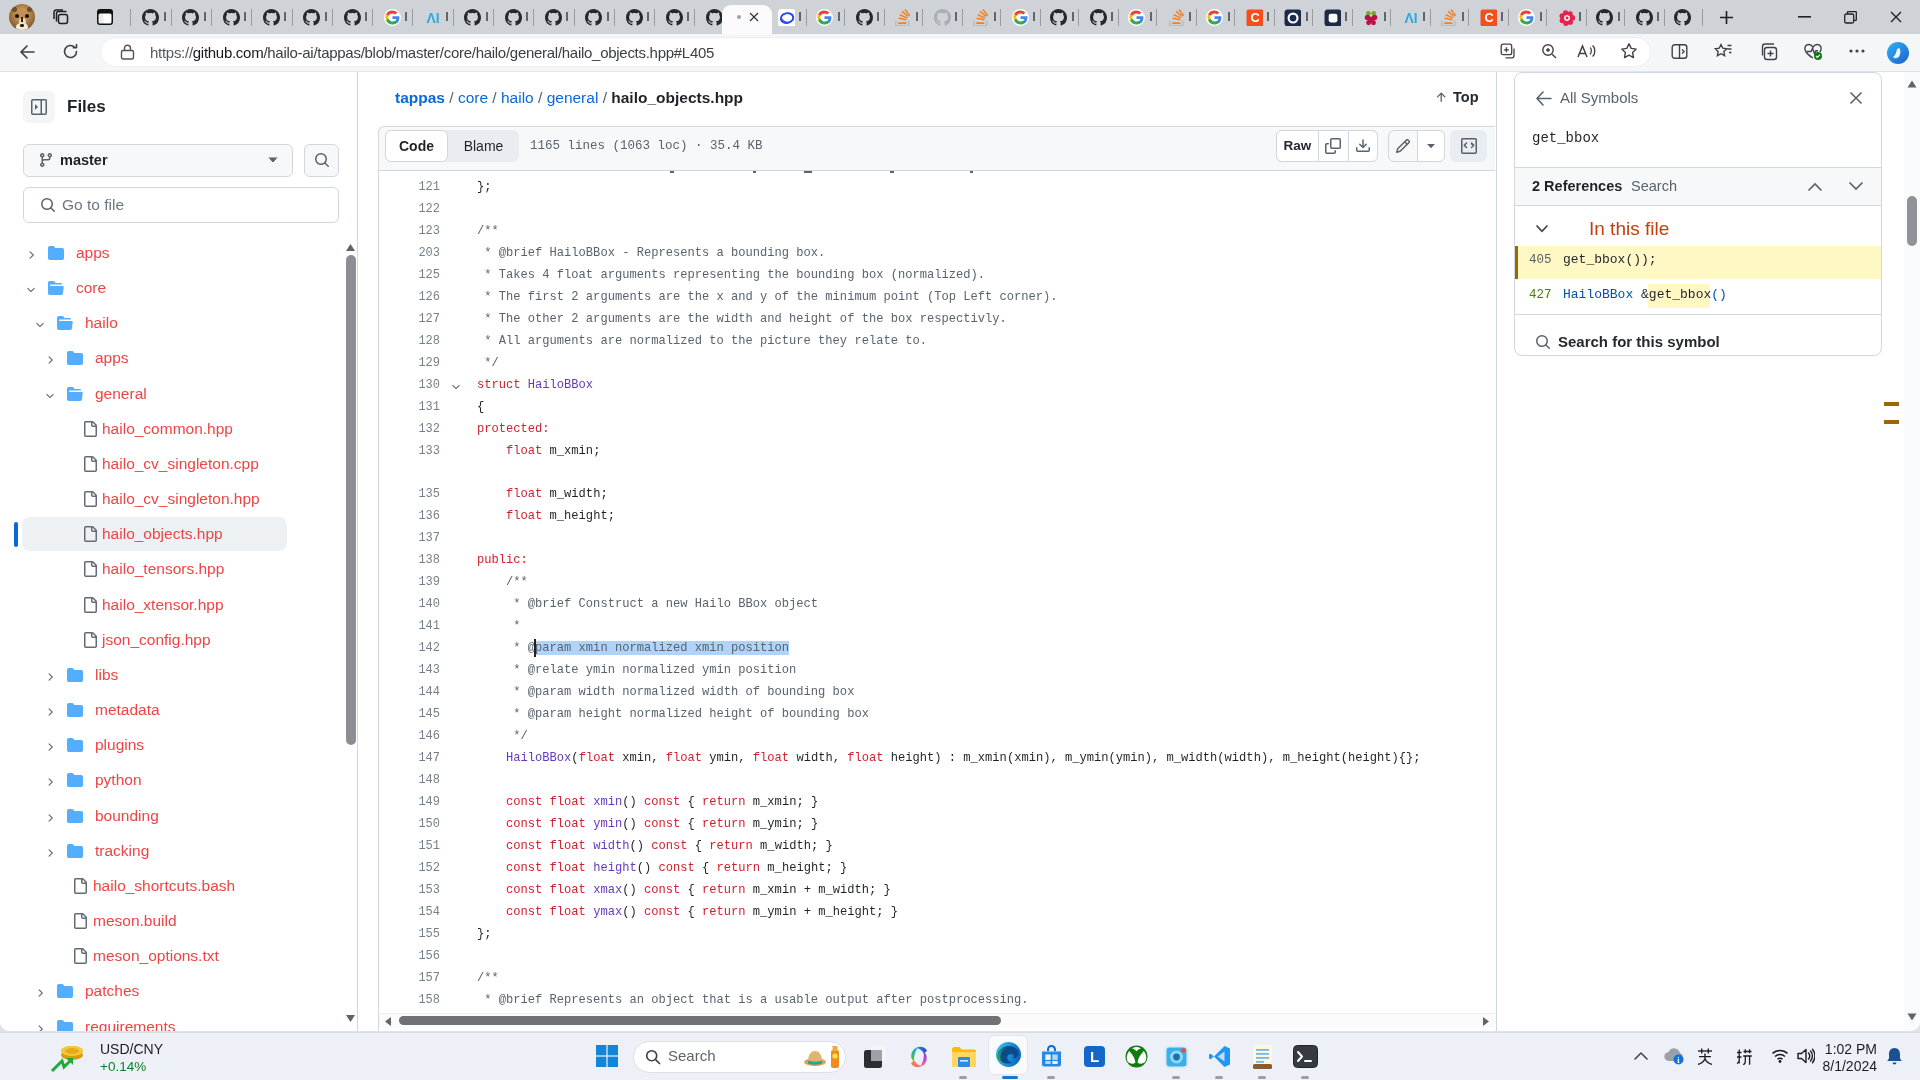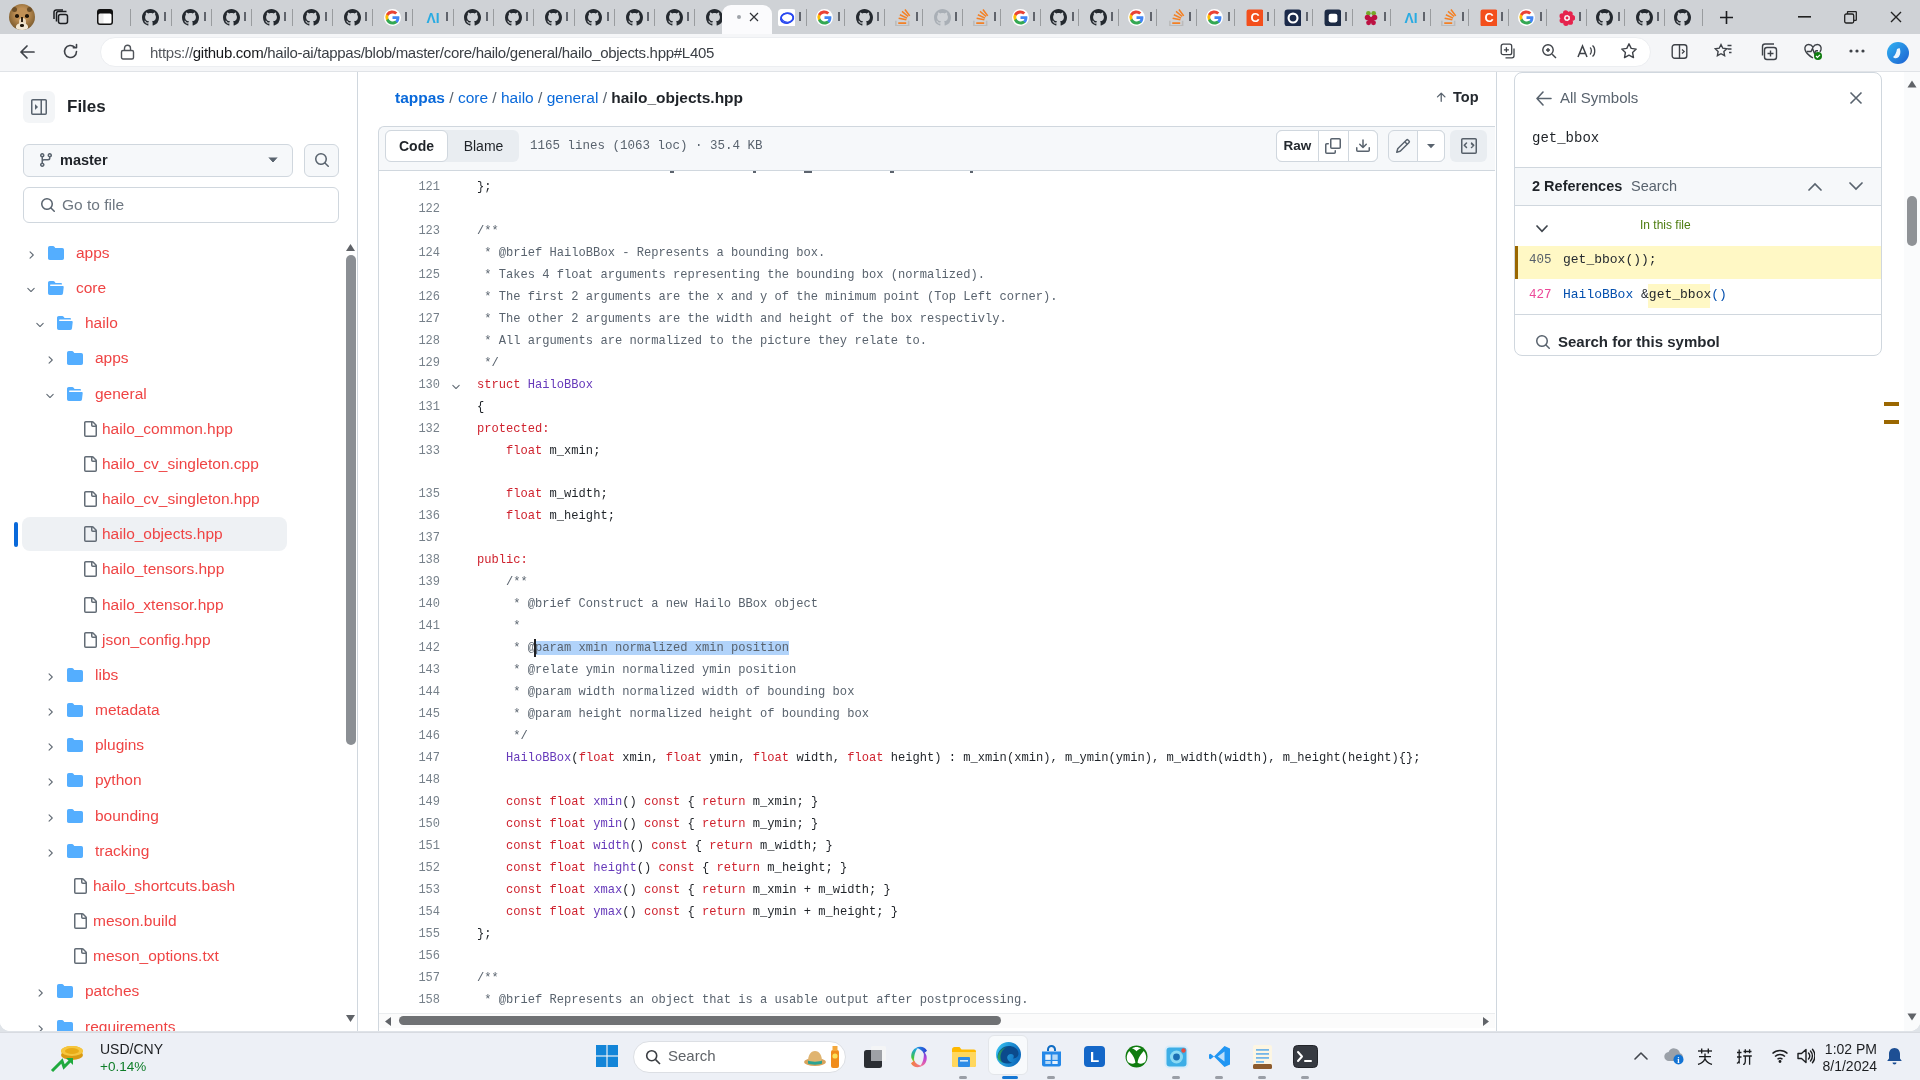--- a/index.html
+++ b/index.html
@@ -609,21 +609,21 @@
         </svg>
 <div class="abs" style="left:1450px;top:58px;width:37px;height:32px;background:#e9edf1;border-radius:6px"></div>
 <svg class="abs" style="left:1461px;top:66px" width="16" height="16" viewBox="0 0 16 16">
           <path fill="#57606a" d="M0 1.75C0 .784.784 0 1.75 0h12.5C15.216 0 16 .784 16 1.75v12.5A1.75 1.75 0 0 1 14.25 16H1.75A1.75 1.75 0 0 1 0 14.25Zm1.75-.25a.25.25 0 0 0-.25.25v12.5c0 .138.112.25.25.25h12.5a.25.25 0 0 0 .25-.25V1.75a.25.25 0 0 0-.25-.25Zm8.22 2.97a.749.749 0 0 1 1.06 0l2.25 2.25a.749.749 0 0 1 0 1.06l-2.25 2.25a.749.749 0 1 1-1.06-1.06L11.69 8 9.97 6.28a.749.749 0 0 1 0-1.06ZM6.03 4.47a.749.749 0 0 1 0 1.06L4.31 7.25l1.72 1.72a.749.749 0 1 1-1.06 1.06L2.72 7.78a.749.749 0 0 1 0-1.06l2.25-2.25a.749.749 0 0 1 1.06 0Z"></path>
         </svg>
 <div id="codewrap">
           <div class="ln" style="top:-17.0px"><span class="num">120</span><span class="c">    <span class="k">virtual</span> hailo_object_t get_type() = 0;</span></div>
           <div class="ln" style="top:5.0px"><span class="num">121</span><span class="c">};</span></div>
           <div class="ln" style="top:27.0px"><span class="num">122</span><span class="c"></span></div>
           <div class="ln" style="top:48.9px"><span class="num">123</span><span class="c"><span class="cm">/**</span></span></div>
-          <div class="ln" style="top:70.9px"><span class="num">124</span><span class="c"><span class="cm"> * @brief HailoBBox - Represents a bounding box.</span></span></div>
+          <div class="ln" style="top:70.9px"><span class="num">203</span><span class="c"><span class="cm"> * @brief HailoBBox - Represents a bounding box.</span></span></div>
           <div class="ln" style="top:92.8px"><span class="num">125</span><span class="c"><span class="cm"> * Takes 4 float arguments representing the bounding box (normalized).</span></span></div>
           <div class="ln" style="top:114.8px"><span class="num">126</span><span class="c"><span class="cm"> * The first 2 arguments are the x and y of the minimum point (Top Left corner).</span></span></div>
           <div class="ln" style="top:136.8px"><span class="num">127</span><span class="c"><span class="cm"> * The other 2 arguments are the width and height of the box respectivly.</span></span></div>
           <div class="ln" style="top:158.7px"><span class="num">128</span><span class="c"><span class="cm"> * All arguments are normalized to the picture they relate to.</span></span></div>
           <div class="ln" style="top:180.7px"><span class="num">129</span><span class="c"><span class="cm"> */</span></span></div>
           <div class="ln" style="top:202.6px"><span class="num">130</span><span style="position:absolute;left:71px;top:5px"><svg width="12" height="12" viewBox="0 0 16 16">
                 <path fill="#636c76" d="M12.78 5.22a.749.749 0 0 1 0 1.06l-4.25 4.25a.749.749 0 0 1-1.06 0L3.22 6.28a.749.749 0 1 1 1.06-1.06L8 8.939l3.72-3.719a.749.749 0 0 1 1.06 0Z"></path>
               </svg></span><span class="c"><span class="k">struct</span> <span class="t">HailoBBox</span></span></div>
           <div class="ln" style="top:224.6px"><span class="num">131</span><span class="c">{</span></div>
           <div class="ln" style="top:246.6px"><span class="num">132</span><span class="c"><span class="k">protected:</span></span></div>
@@ -682,26 +682,26 @@
 <div class="abs" style="left:1631px;top:106px;font-size:14.5px;color:#59636e">Search</div>
 <svg class="abs" style="left:1808px;top:110px" width="14" height="9" viewBox="0 0 14 9">
           <path d="M1 8 7 2l6 6" fill="none" stroke="#59636e" stroke-width="1.7" stroke-linecap="round"></path>
         </svg>
 <svg class="abs" style="left:1849px;top:110px" width="14" height="9" viewBox="0 0 14 9">
           <path d="M1 1l6 6 6-6" fill="none" stroke="#59636e" stroke-width="1.7" stroke-linecap="round"></path>
         </svg>
 <svg class="abs" style="left:1536px;top:153px" width="12" height="8" viewBox="0 0 12 8">
           <path d="M1 1l5 5.3L11 1" fill="none" stroke="#3e444c" stroke-width="1.7" stroke-linecap="round"></path>
         </svg>
-<div class="abs" style="left:1640px;top:146px;font-size:12px;color:#4d7c0f">In this file</div>
+<div class="abs" style="left:1589px;top:146px;font-size:19px;color:#c2410c">In this file</div>
 <div class="abs" style="left:1515px;top:174px;width:366px;height:33px;background:#fff8c5"></div>
 <div class="abs" style="left:1515px;top:174px;width:3px;height:33px;background:#9a6700"></div>
 <div class="abs mono" style="left:1529px;top:181px;font-size:12.5px;color:#57606a">405</div>
 <div class="abs mono" style="left:1563px;top:180px;font-size:13px;color:#24292f">get_bbox());</div>
-<div class="abs mono" style="left:1529px;top:216px;font-size:12.5px;color:#ec4899">427</div>
+<div class="abs mono" style="left:1529px;top:216px;font-size:12.5px;color:#4d7c0f">427</div>
 <div class="abs" style="left:1648px;top:212px;width:62px;height:24px;background:#fff8c5"></div>
 <div class="abs mono" style="left:1563px;top:215px;font-size:13px"><span style="color:#0550ae">HailoBBox</span> <span style="color:#1f2328">&amp;get_bbox</span><span style="color:#0550ae">()</span></div>
 <div class="abs" style="left:1515px;top:242px;width:366px;height:1px;background:#d0d7de"></div>
 <svg class="abs" style="left:1535px;top:262px" width="16" height="16" viewBox="0 0 16 16">
           <path fill="#59636e" d="M10.68 11.74a6 6 0 0 1-7.922-8.982 6 6 0 0 1 8.982 7.922l3.04 3.04a.749.749 0 0 1-.326 1.275.749.749 0 0 1-.734-.215ZM11.5 7a4.499 4.499 0 1 0-8.997 0A4.499 4.499 0 0 0 11.5 7Z"></path>
         </svg>
 <div class="abs" style="left:1558px;top:261px;font-size:15px;font-weight:bold;color:#24292f">Search for this symbol</div>
 
 <div class="abs" style="left:1884px;top:330px;width:15px;height:4px;background:#9a6700"></div>
 <div class="abs" style="left:1884px;top:348px;width:15px;height:4px;background:#9a6700"></div>

